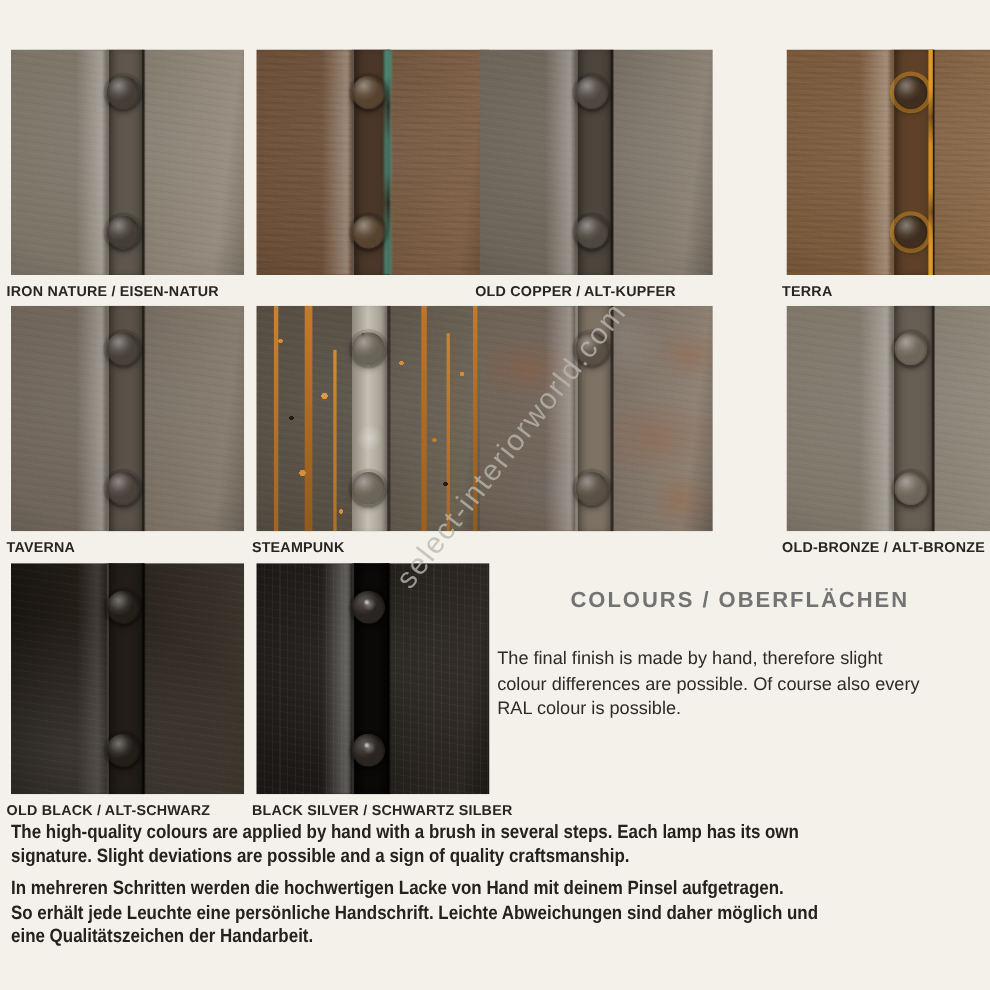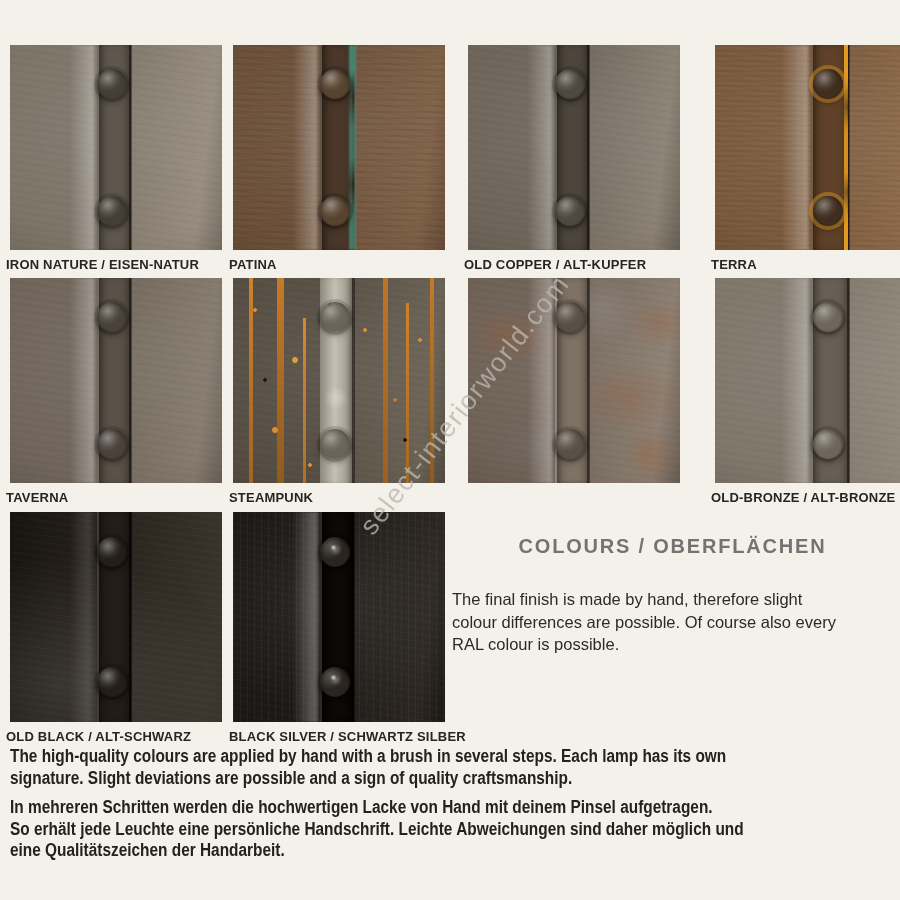--- a/index.html
+++ b/index.html
@@ -4,21 +4,21 @@
 <style>
   html,body{margin:0;padding:0;}
   body{
     width:900px;height:900px;position:relative;overflow:hidden;
     background:#f3f1ea;
     font-family:"Liberation Sans", sans-serif;
     color:#26251f;
   }
   
   .tile{position:absolute;width:212px;height:205px;margin:0;overflow:visible;}
-  .c1{left:10px}.c2{left:233px}.c3{left:468px}.c4{left:715px;width:235px}
+  .c1{left:10px}.c2{left:233px}.c3{left:436px}.c4{left:715px;width:235px}
   .r1{top:45px}.r2{top:278px}.r3{top:512px;height:210px}
   .tile-inner{position:absolute;inset:0;overflow:hidden;}
   .plate{position:absolute;inset:0;
     background:
       radial-gradient(140% 115% at 50% 42%, rgba(255,255,255,0.07) 0%, rgba(0,0,0,0) 48%, rgba(0,0,0,0.30) 100%),
       linear-gradient(97deg, var(--base) 0%, var(--base) 45%, var(--light) 88%, var(--base) 100%);
   }
   .plate::after{content:"";position:absolute;inset:0;
     background:repeating-linear-gradient(8deg,
       rgba(255,255,255,0.025) 0 1px, transparent 1px 3px,
@@ -136,21 +136,20 @@
 <figure class="tile r1 c2 tile--patina" style="--base: #6d5039; --light: #7f6147; --strip: #4a3729; --accent: #4e8d7a; --rivet: #57432f;">
   <div class="tile-inner">
     <div class="plate"></div>
     <div class="ridge"></div>
     <div class="strip"></div>
     <div class="seam"></div>
     <div class="accent"></div>
     <div class="rivet rivet-top"></div>
     <div class="rivet rivet-bottom"></div>
   </div>
-  <figcaption class="tile-label">PATINA</figcaption>
 </figure>
 
 <figure class="tile r1 c3 tile--old-copper" style="--base: #6e655a; --light: #8b8175; --strip: #4e463d; --rivet: #4f4840;">
   <div class="tile-inner">
     <div class="plate"></div>
     <div class="ridge"></div>
     <div class="strip"></div>
     <div class="seam"></div>
     <div class="rivet rivet-top"></div>
     <div class="rivet rivet-bottom"></div>

